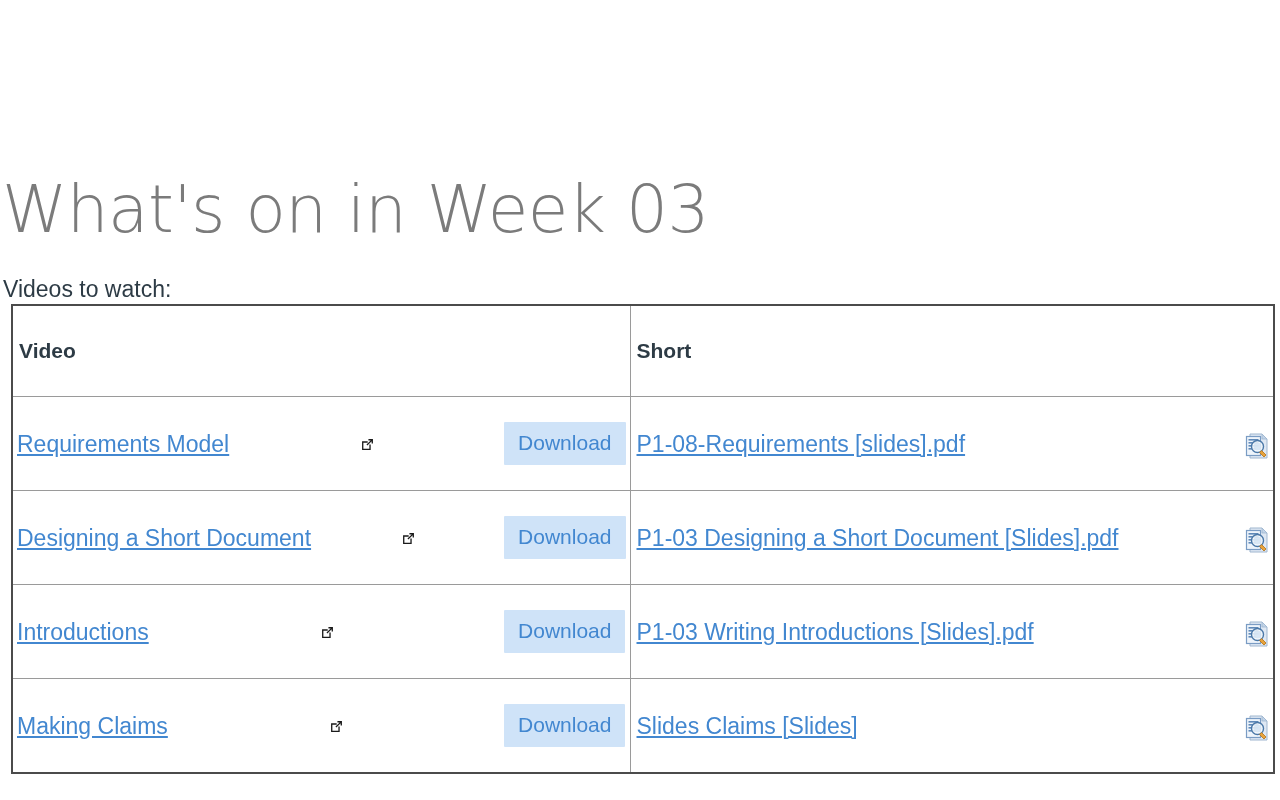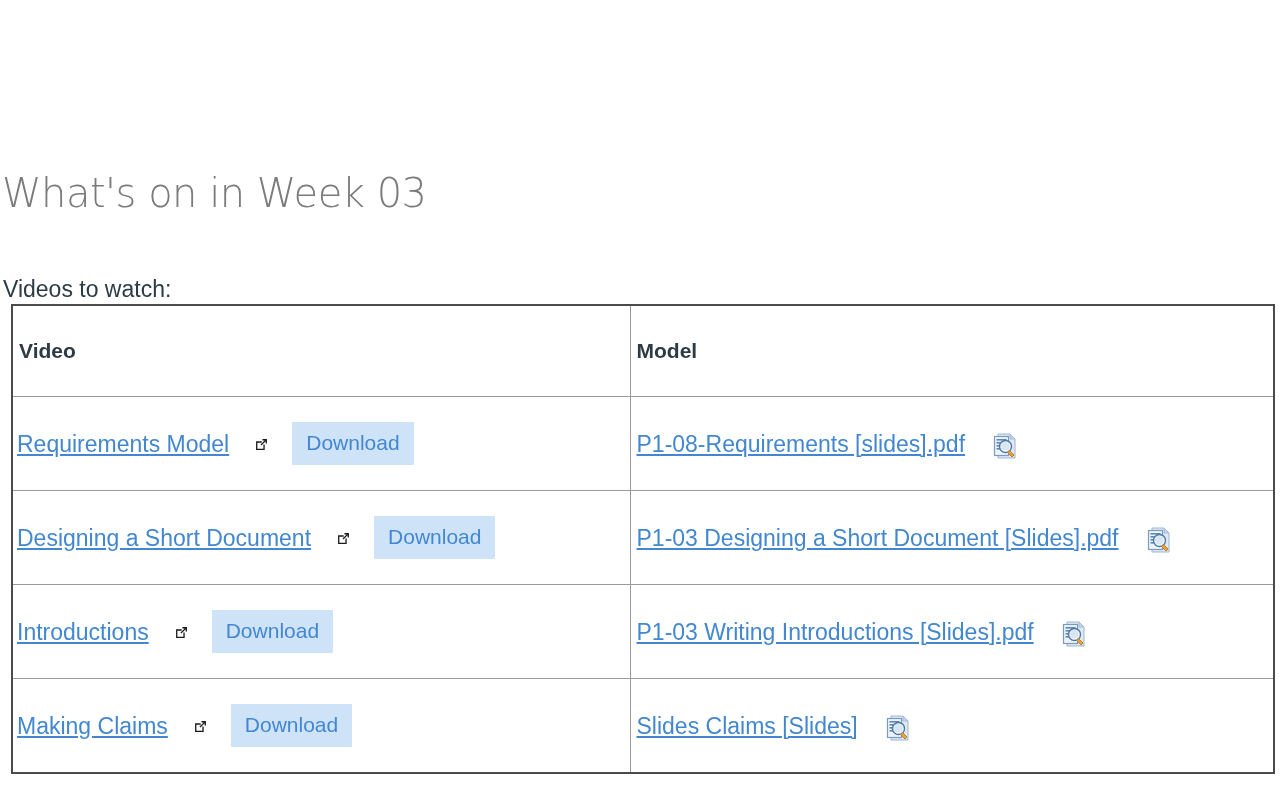--- a/index.html
+++ b/index.html
@@ -18,21 +18,21 @@
     height: 800px;
     background: #ffffff;
     box-sizing: border-box;
   }
 
   
   .page-title {
     position: absolute;
     left: 2px;
     top: 130px;
-    font-size: 40px;
+    font-size: 66px;
     line-height: 72px;
     font-weight: 300;
     color: #7b7b7b;
     letter-spacing: -0.5px;
     white-space: nowrap;
     font-family: "DejaVu Sans", sans-serif;
   }
 
   
   .intro-text {
@@ -81,20 +81,21 @@
     height: 61px;
     padding-left: 4px;
   }
 
   
   .cell-flow {
     display: flex;
     align-items: center;
     gap: 16px;
     white-space: nowrap;
+    justify-content: space-between;
   }
 
   .resource-link {
     color: #4287d0;
     text-decoration: underline;
     text-underline-offset: 2px;
     font-size: 23px;
     line-height: 28px;
     cursor: pointer;
   }
@@ -164,21 +165,21 @@
   <p class="intro-text">Videos to watch:</p>
 
   <table class="content-table">
     <colgroup>
       <col class="col-video">
       <col class="col-slides">
     </colgroup>
     <thead>
       <tr>
         <th>Video</th>
-        <th>Model</th>
+        <th>Short</th>
       </tr>
     </thead>
     <tbody id="table-body">
         <tr>
           <td>
             <div class="cell-flow">
               <a class="resource-link">Requirements Model</a>
   <span class="external-link-icon">
     <svg width="15" height="15" viewBox="0 0 16 16" aria-hidden="true">
       <path d="M2.2 4.6 H8.2 V6.0 H3.6 V12.4 H10.0 V7.9 H11.4 V13.8 H2.2 Z" fill="#1a1a1a"></path>

